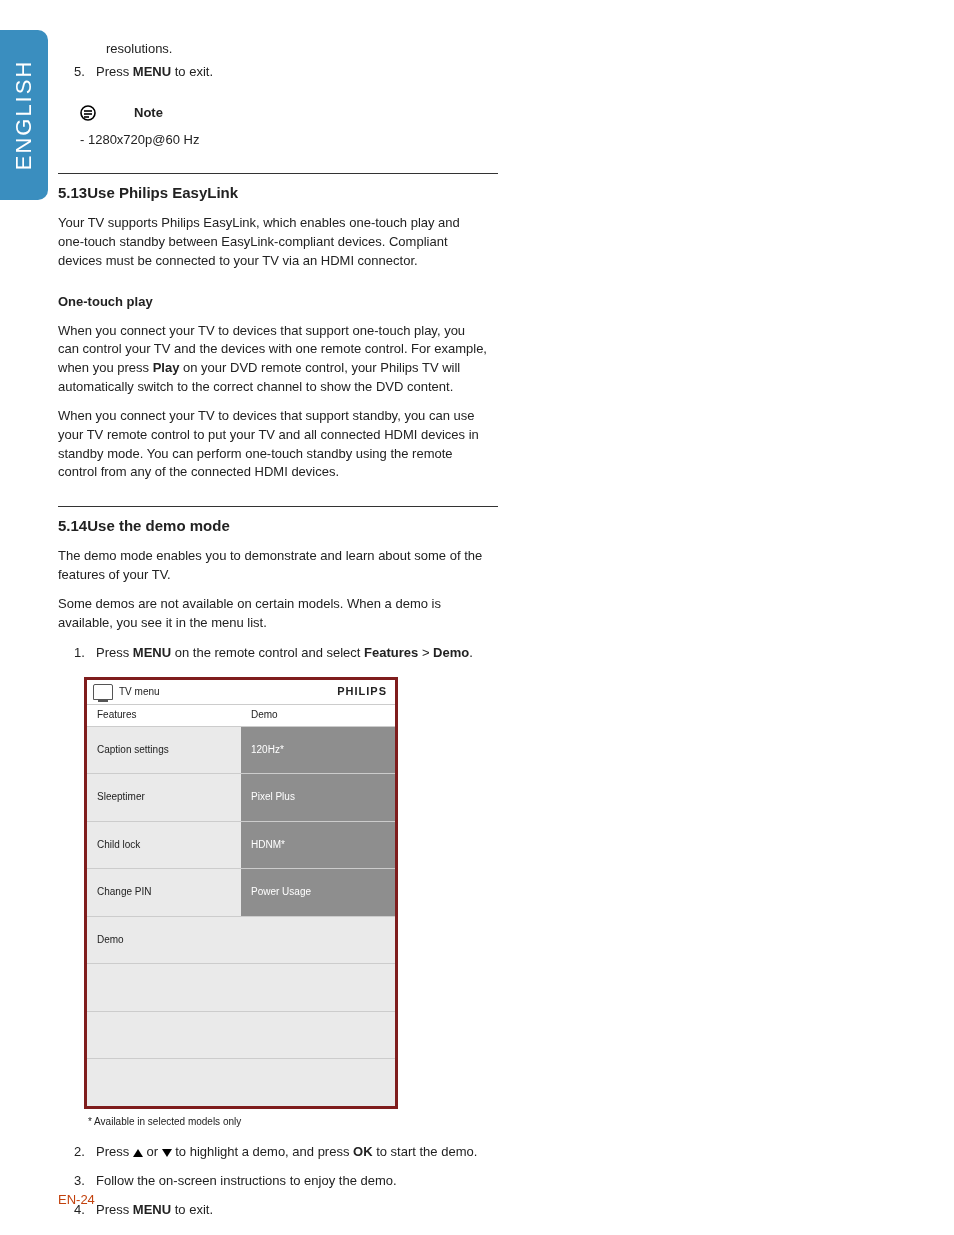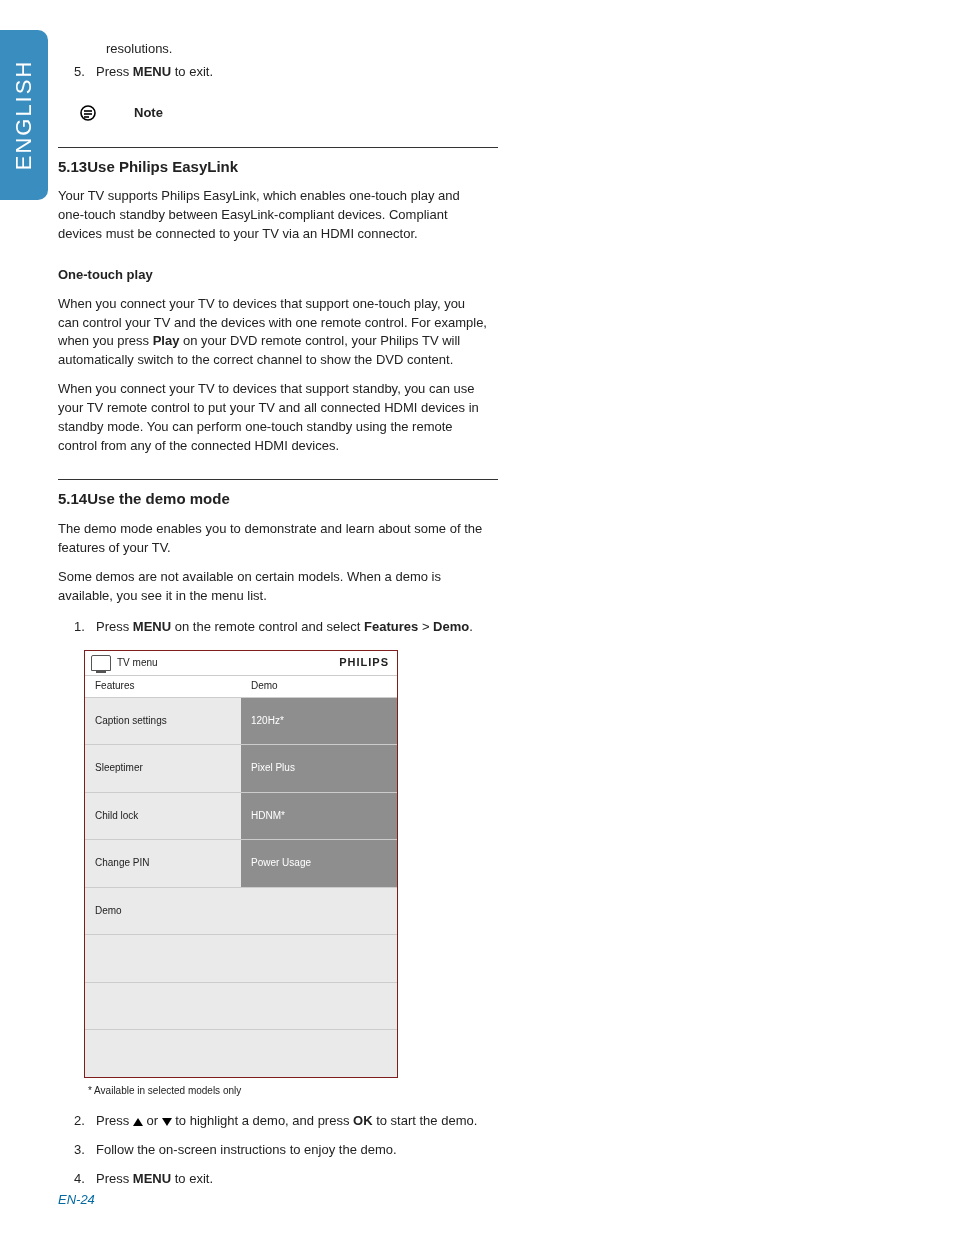--- a/index.html
+++ b/index.html
@@ -27,37 +27,37 @@
   .note-head b { font-size: 13px; }
   .note-body { margin-left: 22px; }
   .note-list { margin-left: 22px; margin-top: 6px; }
   .note-list div { margin-top: 6px; }
   hr.sec { border: none; border-top: 1px solid #333; margin: 24px 0 8px 0; margin-left: 0; width: 440px; }
   .sec-head { font-weight: bold; font-size: 15px; margin-bottom: 10px; }
   .sec-num { }
   .para { margin-top: 10px; }
   .sub-head { font-weight: bold; margin-top: 22px; }
   
-  .tv-menu { margin: 14px 0 6px 26px; width: 314px; border: 1px solid #7f1d1d; background: #fff; font-size: 10px; }
+  .tv-menu { margin: 14px 0 6px 26px; width: 314px; border: 3px solid #7f1d1d; background: #fff; font-size: 10px; }
   .tv-top { display: flex; align-items: center; justify-content: space-between; padding: 4px 8px 4px 6px; background: #fff; }
   .tv-icon { width: 20px; height: 16px; border: 1px solid #555; border-radius: 2px 2px 0 0; position: relative; margin-right: 6px; }
   .tv-icon::after { content: ""; position: absolute; left: 4px; right: 4px; bottom: -3px; height: 2px; background: #555; }
   .tv-title-wrap { display: flex; align-items: center; }
   .tv-brand { font-weight: bold; font-size: 11px; letter-spacing: 1px; }
   .tv-cols { display: flex; }
   .tv-col { width: 50%; }
   .tv-colhead { font-size: 10px; padding: 3px 10px; background: #fff; border-top: 1px solid #ccc; }
   .tv-row { padding: 16px 10px; border-top: 1px solid #ccc; background: #eaeaea; min-height: 16px; }
   .tv-row.dark { background: #8e8e8e; color: #fff; }
   .tv-row.empty { background: #eaeaea; }
   .tv-note { font-size: 10px; margin-left: 30px; margin-top: 4px; }
   .tri { display: inline-block; width: 0; height: 0; vertical-align: middle; }
   .tri.up { border-left: 5px solid transparent; border-right: 5px solid transparent; border-bottom: 8px solid #000; }
   .tri.down { border-left: 5px solid transparent; border-right: 5px solid transparent; border-top: 8px solid #000; }
-  .footer { position: absolute; left: 58px; bottom: 28px; font-size: 13px; color: #0369a1; font-style: italic; }
+  .footer { position: absolute; left: 58px; bottom: 28px; font-size: 13px; color: #c2410c; }
   b { font-weight: bold; }
 </style>
 </head>
 <body>
 
 <div class="page">
 
   <div class="lang-tab">
     <span>ENGLISH</span>
   </div>
@@ -76,20 +76,21 @@
     <div class="note-head">
       <svg class="note-icon" viewBox="0 0 16 16">
         <circle cx="8" cy="8" r="7" fill="none" stroke="#000" stroke-width="1.6"></circle>
         <line x1="4" y1="6" x2="12" y2="6" stroke="#000" stroke-width="1.6"></line>
         <line x1="4" y1="9" x2="12" y2="9" stroke="#000" stroke-width="1.6"></line>
         <line x1="4" y1="12" x2="9" y2="12" stroke="#000" stroke-width="1.6"></line>
       </svg>
       <b>Note</b>
     </div>
     <div class="note-list">
+      <div>- 1280x720p@60 Hz</div>
     </div>
 
     <hr class="sec">
     <div class="sec-head">
       <span class="sec-num">5.13</span><span>Use Philips EasyLink</span>
     </div>
     <div class="para">Your TV supports Philips EasyLink, which enables one-touch play and one-touch standby between EasyLink-compliant devices.  Compliant devices must be connected to your TV via an HDMI connector.</div>
 
     <div class="sub-head">One-touch play</div>
     <div class="para">

